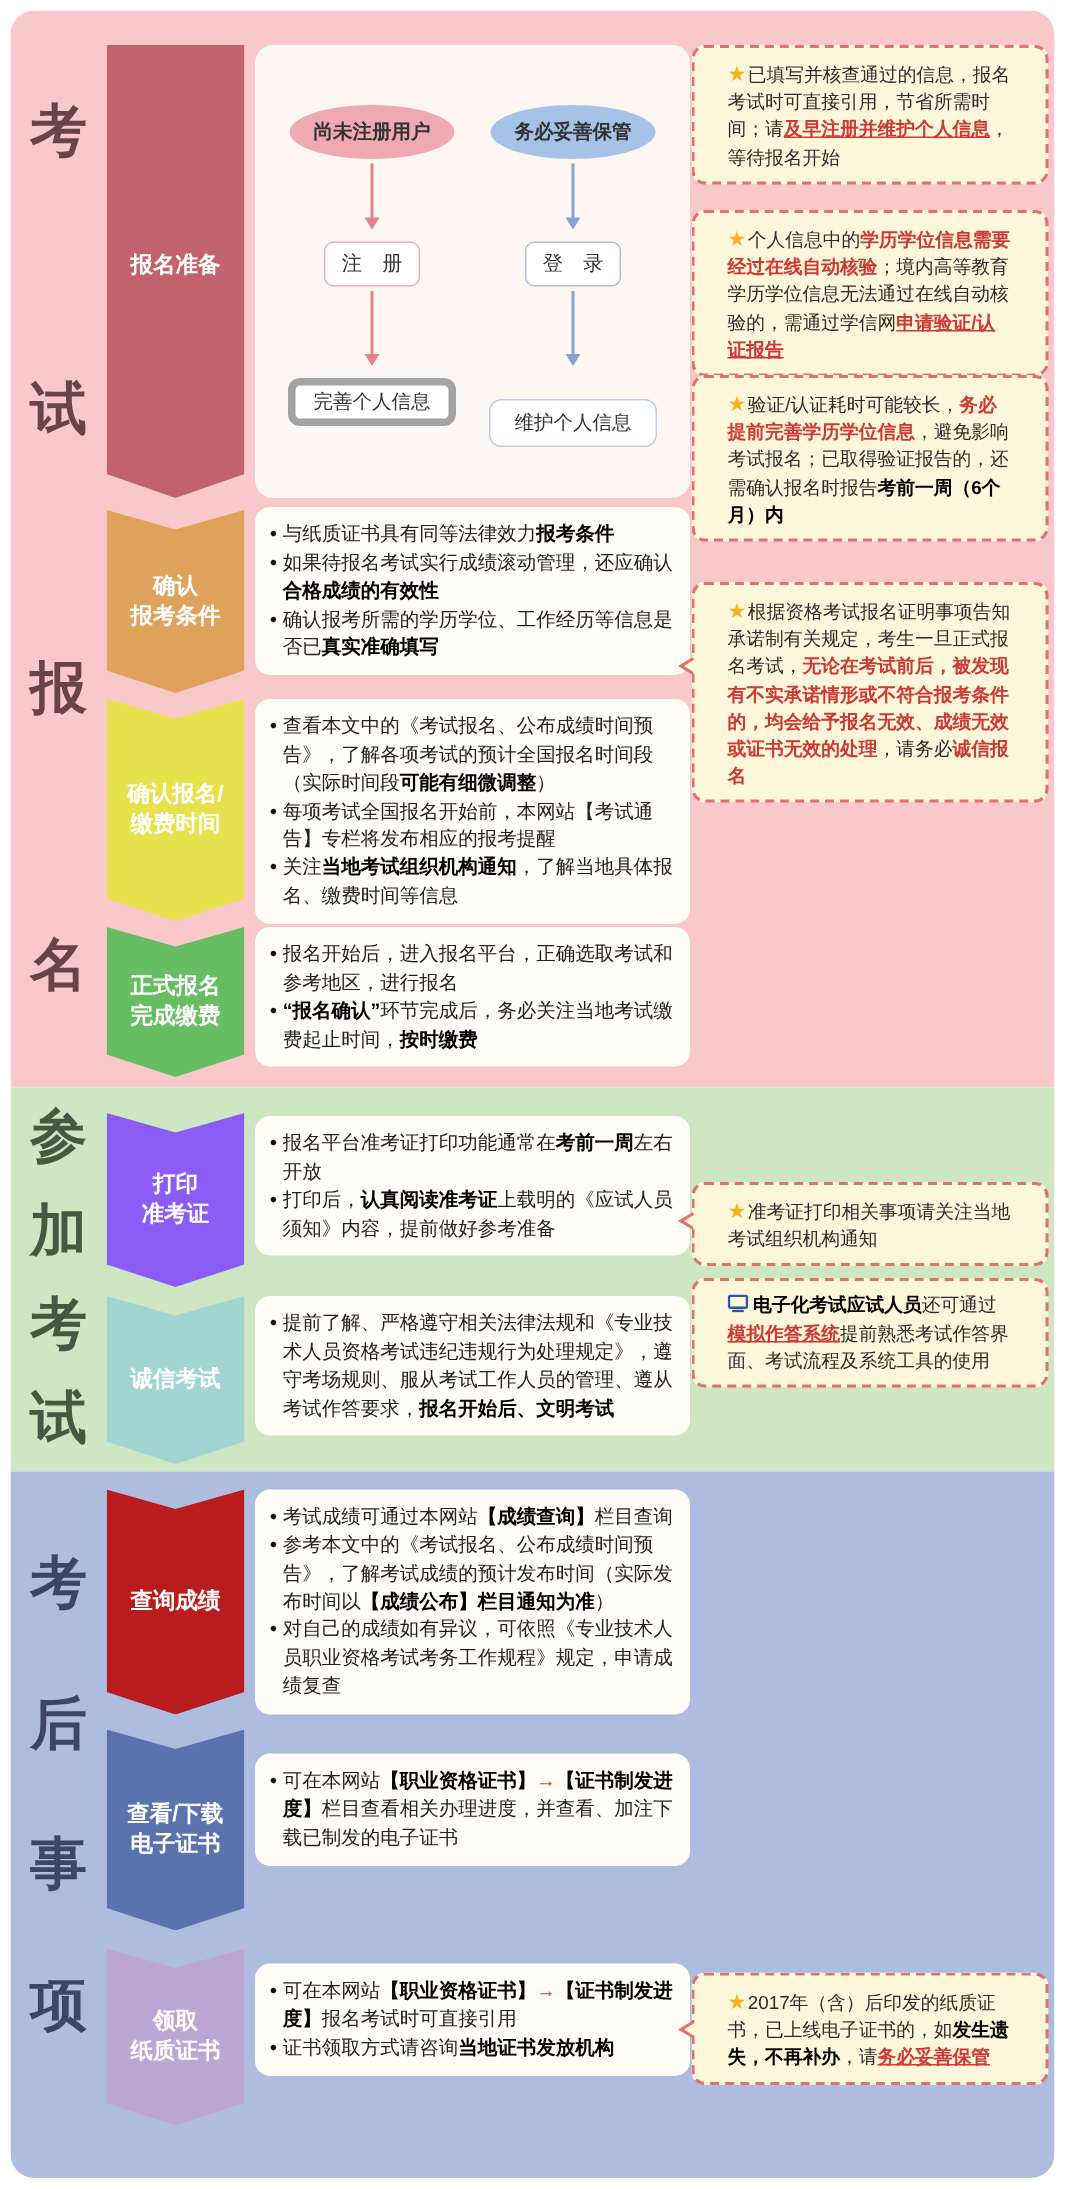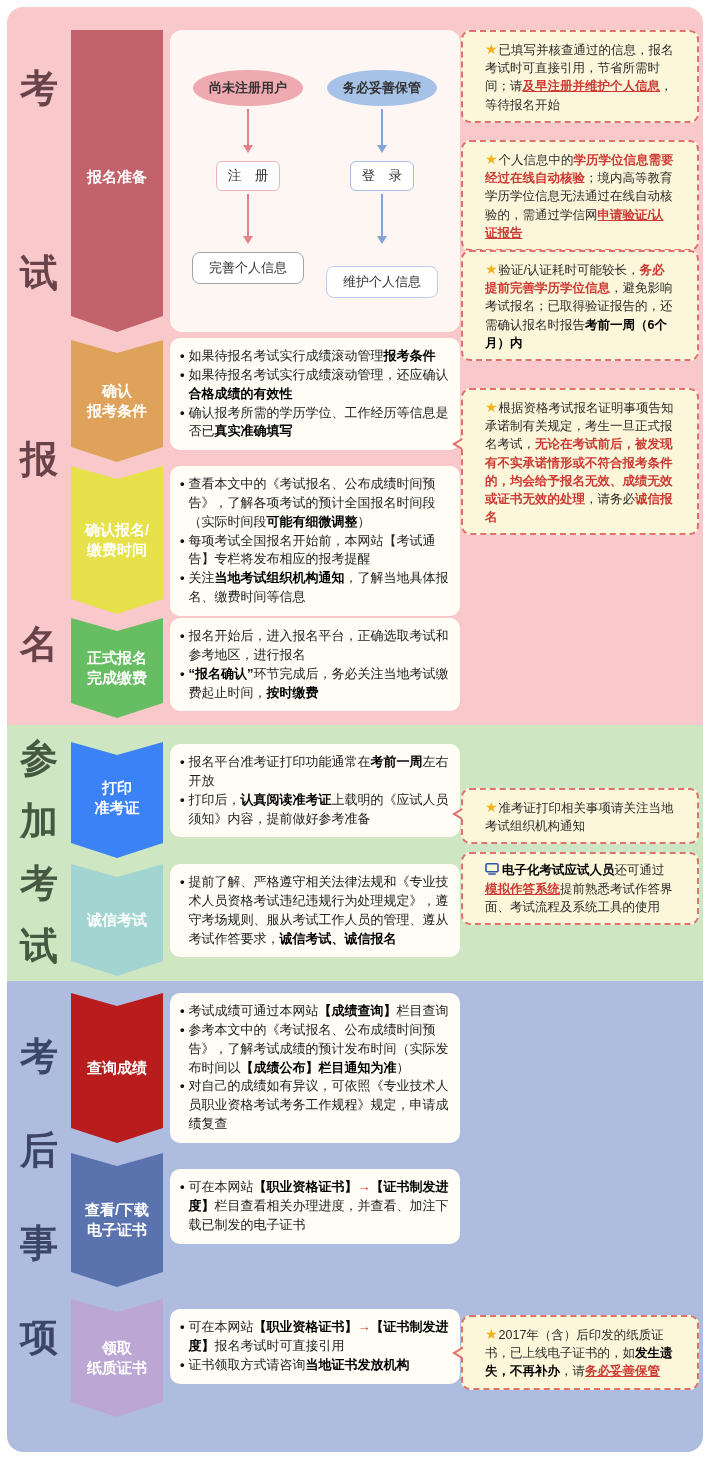--- a/index.html
+++ b/index.html
@@ -18,21 +18,21 @@
   .vcol-exam {padding:14px 0 16px;}
   .vcol-exam span {color:#465841;}
   .vcol-after {padding:56px 0 96px;}
   .vcol-after span {color:#3c4566;}
 
   .arrow {position:absolute;left:64px;width:92px;display:flex;align-items:center;justify-content:center;text-align:center;}
   .arrow-first {clip-path:polygon(0 0,100% 0,100% calc(100% - 16px),50% 100%,0 calc(100% - 16px));}
   .arrow-notch {clip-path:polygon(0 0,50% 13px,100% 0,100% calc(100% - 15px),50% 100%,0 calc(100% - 15px));padding-top:8px;}
   .alabel {color:#fff;font-weight:bold;font-size:15px;line-height:1.35;white-space:pre-line;padding-bottom:8px;}
   .a-prep{background:#c2636c;} .a-cc{background:#dfa25b;} .a-ct{background:#e7e24b;} .a-rp{background:#67bd62;}
-  .a-pt{background:#3b82f6;font-family:Liberation Mono, monospace;} .a-he{background:#a2d5d2;} .a-cs{background:#b91c1c;} .a-ec{background:#5a73af;} .a-pc{background:#bca6d3;}
+  .a-pt{background:#8b5cf6;} .a-he{background:#a2d5d2;} .a-cs{background:#b91c1c;} .a-ec{background:#5a73af;} .a-pc{background:#bca6d3;}
 
   .cbox {position:absolute;left:163px;width:290px;background:#fffdf6;border-radius:10px;padding:9px 10px 9px 7px;font-size:13px;line-height:1.45;color:#222;}
   .bullet {display:flex;}
   .bullet .dot {font-weight:bold;color:#111;margin:0 4px 0 3px;}
 
   .sg-n {}
   .sg-b {font-weight:bold;color:#000;}
   .sg-r {font-weight:bold;color:#cd3a34;}
   .sg-ru {font-weight:bold;color:#cd3a34;text-decoration:underline;}
 
@@ -49,21 +49,21 @@
   .oval-blue {background:#a7c2e7;}
   .varrow {width:2px;background:currentColor;position:relative;margin:3px 0 10px;}
   .va1 {height:42px;} .va2 {height:48px;}
   .varrow::after {content:'';position:absolute;left:50%;transform:translateX(-50%);bottom:-7px;border:5px solid transparent;border-top:8px solid currentColor;}
   .varrow-rose {color:#e2838a;}
   .varrow-blue {color:#85a3d6;}
   .fbtn {width:64px;height:30px;border-radius:6px;background:#fff;display:flex;align-items:center;justify-content:center;font-size:13.5px;color:#333;}
   .fbtn-rose {border:1px solid #e8b3b8;}
   .fbtn-blue {border:1px solid #a9bfe2;}
   .fbox {width:112px;height:32px;border-radius:8px;background:#fff;display:flex;align-items:center;justify-content:center;font-size:13px;color:#333;}
-  .fbox-rose {border:1px solid #a3a3a3;}
+  .fbox-rose {border:5px solid #a3a3a3;}
   .fbox-blue {border:1px solid #bccde9;margin-top:14px;}
 </style>
 </head>
 <body>
 
 <div class="page">
  <div class="canvas">
 
   <section class="band band-register">
     <div class="vcol vcol-register">
@@ -104,21 +104,21 @@
       <span class="star">★</span><span><span class="sg-n">验证/认证耗时可能较长，</span><span class="sg-r">务必提前完善学历学位信息</span><span class="sg-n">，避免影响考试报名；已取得验证报告的，还需确认报名时报告</span><span class="sg-b">考前一周（6个月）内</span></span>
     </div>
 
     <div class="arrow arrow-notch a-cc" style="top:333px;height:122px">
       <span class="alabel">确认
 报考条件</span>
     </div>
     <div class="cbox" style="top:331px">
       <div class="bullet">
             <span class="dot">•</span>
-            <span><span class="sg-n">如果待报名考试实行成绩滚动管理</span><span class="sg-b">报考条件</span></span>
+            <span><span class="sg-n">与纸质证书具有同等法律效力</span><span class="sg-b">报考条件</span></span>
           </div>
       <div class="bullet">
             <span class="dot">•</span>
             <span><span class="sg-n">如果待报名考试实行成绩滚动管理，还应确认</span><span class="sg-b">合格成绩的有效性</span></span>
           </div>
       <div class="bullet">
             <span class="dot">•</span>
             <span><span class="sg-n">确认报考所需的学历学位、工作经历等信息是否已</span><span class="sg-b">真实准确填写</span></span>
           </div>
     </div>
@@ -186,21 +186,21 @@
     <div class="callout tail" style="top:63px;--tt:18px">
       <span class="star">★</span><span><span class="sg-n">准考证打印相关事项请关注当地考试组织机构通知</span></span>
     </div>
 
     <div class="arrow arrow-notch a-he" style="top:139px;height:112px">
       <span class="alabel">诚信考试</span>
     </div>
     <div class="cbox" style="top:139px">
       <div class="bullet">
             <span class="dot">•</span>
-            <span><span class="sg-n">提前了解、严格遵守相关法律法规和《专业技术人员资格考试违纪违规行为处理规定》，遵守考场规则、服从考试工作人员的管理、遵从考试作答要求，</span><span class="sg-b">诚信考试、诚信报名</span></span>
+            <span><span class="sg-n">提前了解、严格遵守相关法律法规和《专业技术人员资格考试违纪违规行为处理规定》，遵守考场规则、服从考试工作人员的管理、遵从考试作答要求，</span><span class="sg-b">报名开始后、文明考试</span></span>
           </div>
     </div>
     <div class="callout" style="top:127px">
       <span class="comp-icon"><svg width="14" height="12" viewBox="0 0 14 12">
               <rect x="1" y="0.8" width="12" height="8" rx="1.2" fill="none" stroke="#2f55a4" stroke-width="1.6"></rect>
               <rect x="3" y="10.2" width="8" height="1.6" rx="0.8" fill="#2f55a4"></rect>
             </svg></span><span><span class="sg-b">电子化考试应试人员</span><span class="sg-n">还可通过</span><span class="sg-ru">模拟作答系统</span><span class="sg-n">提前熟悉考试作答界面、考试流程及系统工具的使用</span></span>
     </div>
   </section>
 

